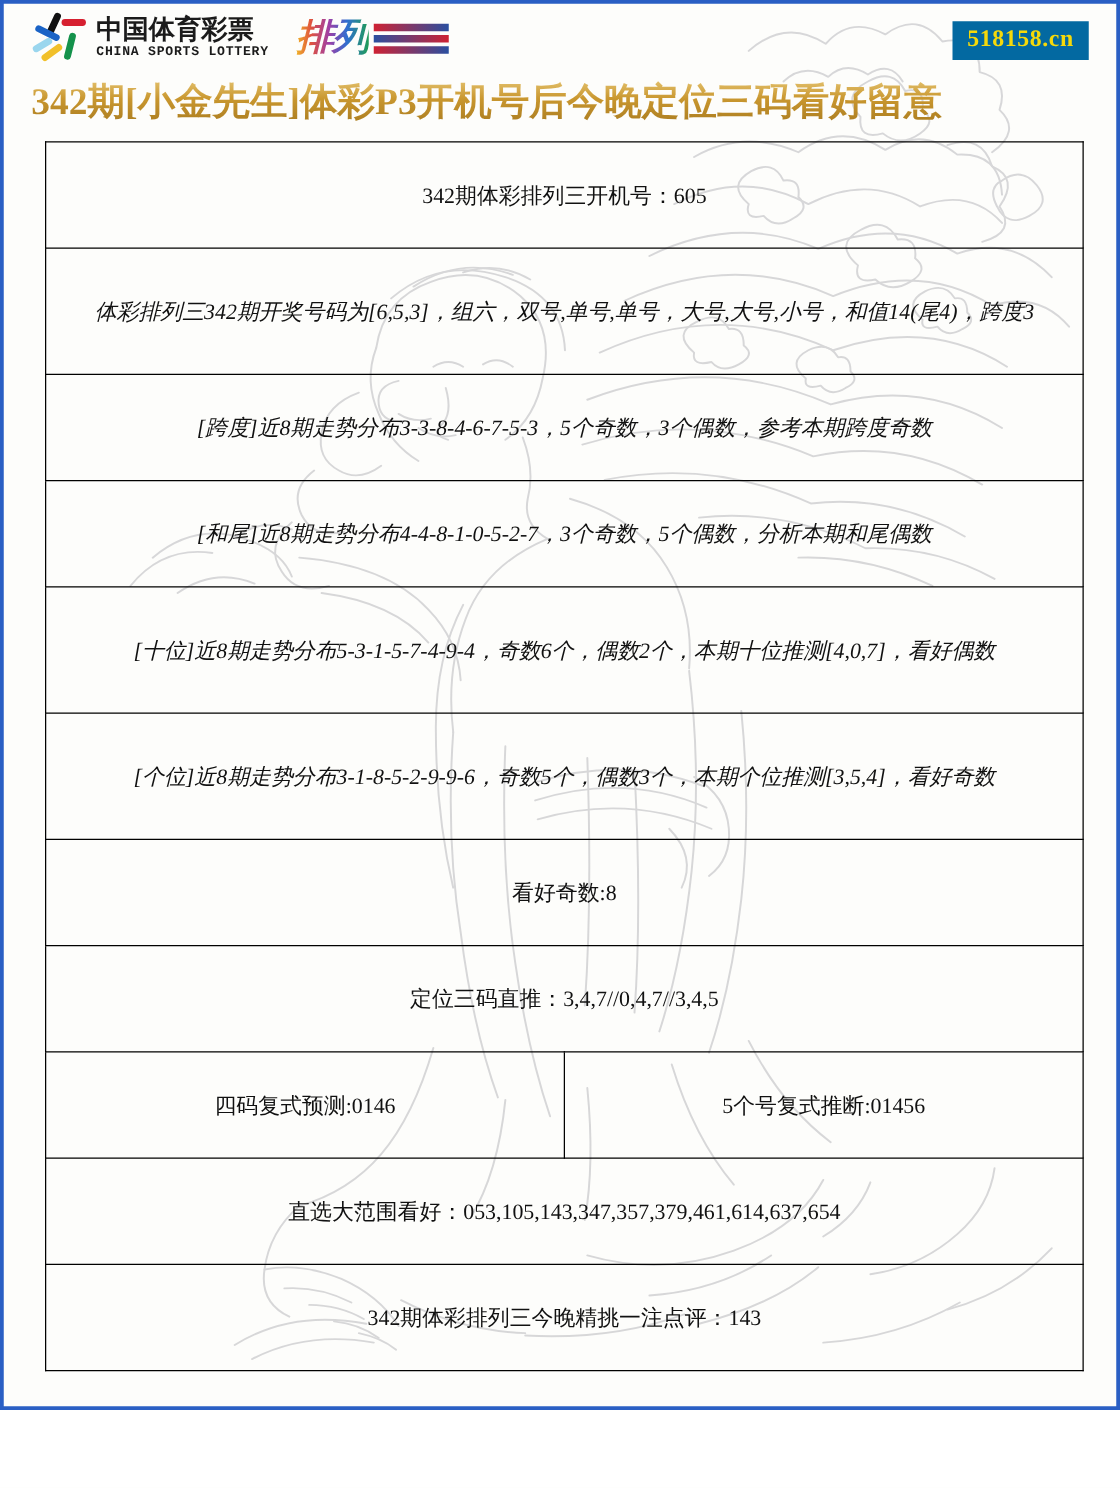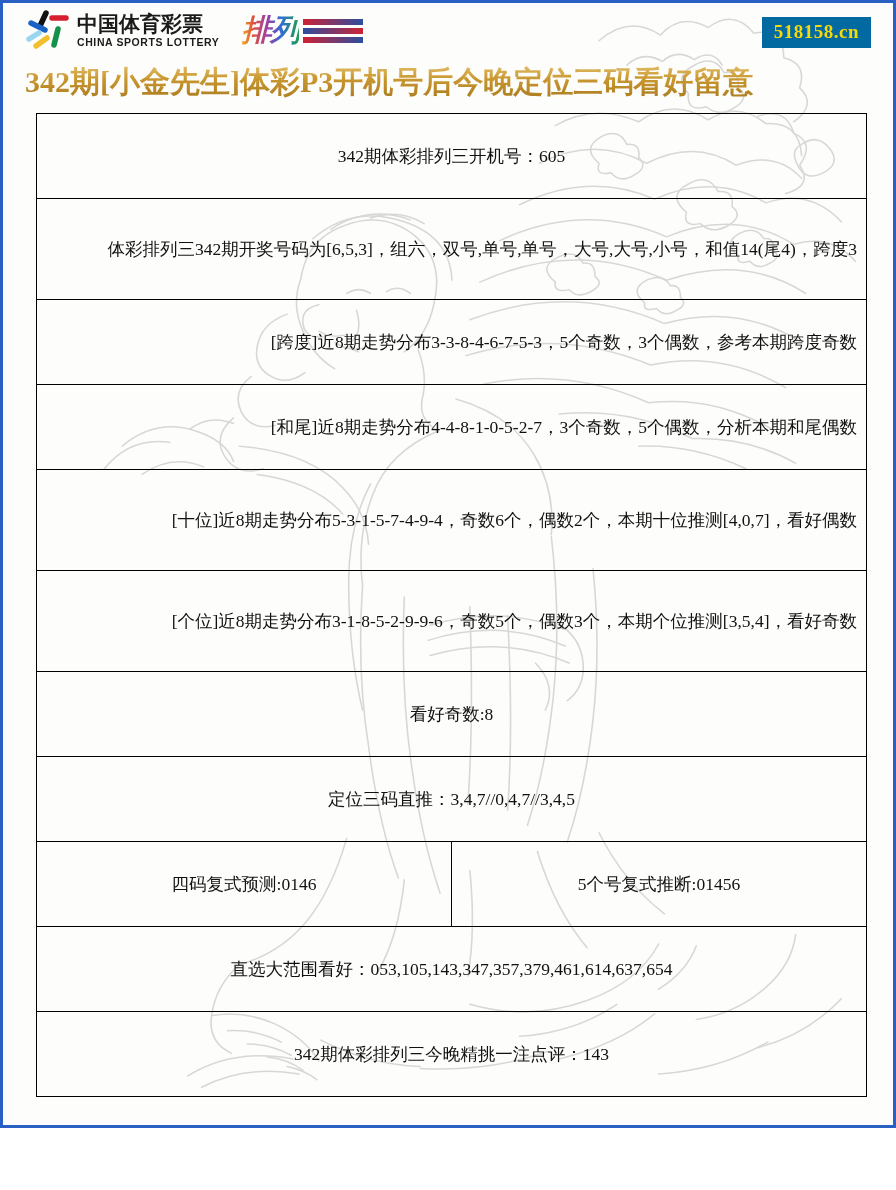--- a/index.html
+++ b/index.html
@@ -44,21 +44,21 @@
   .logo-mark { width: 46px; height: 42px; flex: none; }
   .logo-text { display: flex; flex-direction: column; line-height: 1; }
   .logo-cn {
     font-family: "Liberation Sans", sans-serif;
     font-weight: bold;
     font-size: 21px;
     color: #1b1b1b;
     letter-spacing: 0px;
   }
   .logo-en {
-    font-family: Liberation Sans, sans-serif;
+    font-family: Liberation Mono, monospace;
     font-weight: bold;
     font-size: 10.5px;
     color: #1b1b1b;
     letter-spacing: 0.6px;
     margin-top: 3px;
   }
   .logo-brand-wrap {
     display: flex;
     align-items: center;
     margin-left: 2px;
@@ -116,30 +116,30 @@
     z-index: 2;
     margin: 12px 32px 0 33px;
   }
   table.main {
     width: 831px;
     border-collapse: collapse;
     table-layout: fixed;
   }
   table.main td {
     border: 1px solid #000000;
-    padding: 16px 9px;
+    padding: 16px 28px;
     font-family: "Liberation Serif", "DejaVu Serif", serif;
     font-size: 17.5px;
     line-height: 28px;
     color: #111111;
     background: transparent;
     vertical-align: middle;
   }
   td.center { text-align: center; }
-  td.left { text-align: right; }
+  td.left { text-align: center; font-style: italic; }
   td.row-open { height: 52px; }
   td.row-two-line { height: 68px; }
   td.row-one-line { height: 52px; }
 </style>
 </head>
 <body>
 
 <div class="page">
 
   <div class="watermark">

